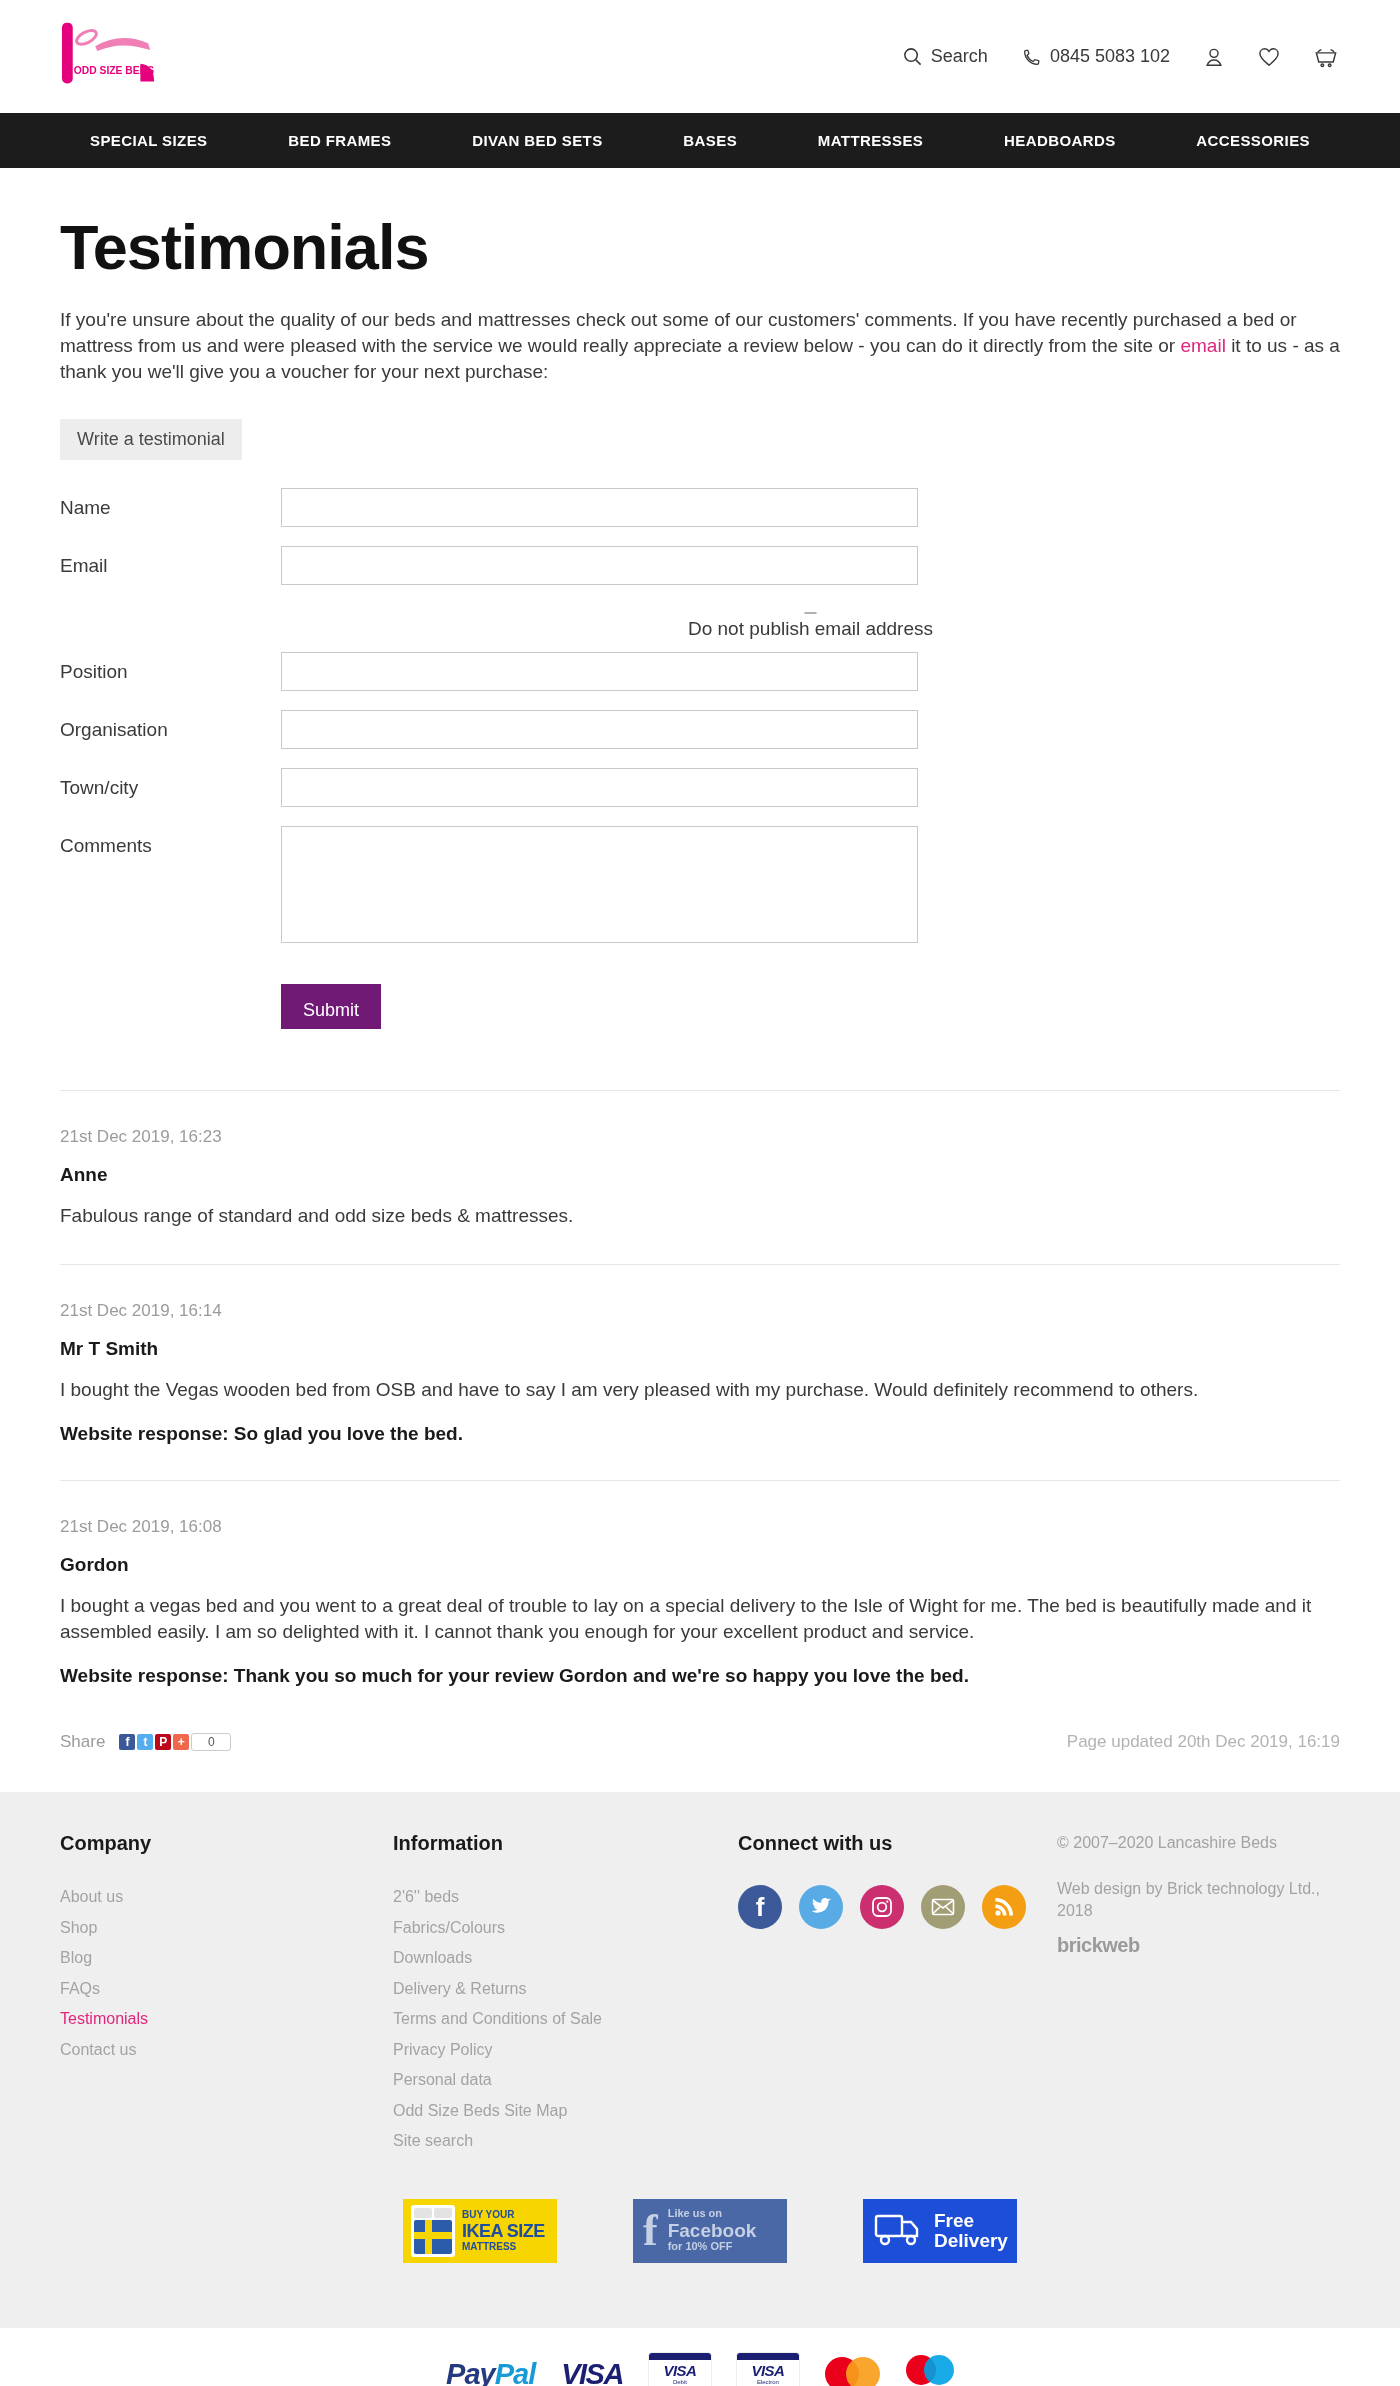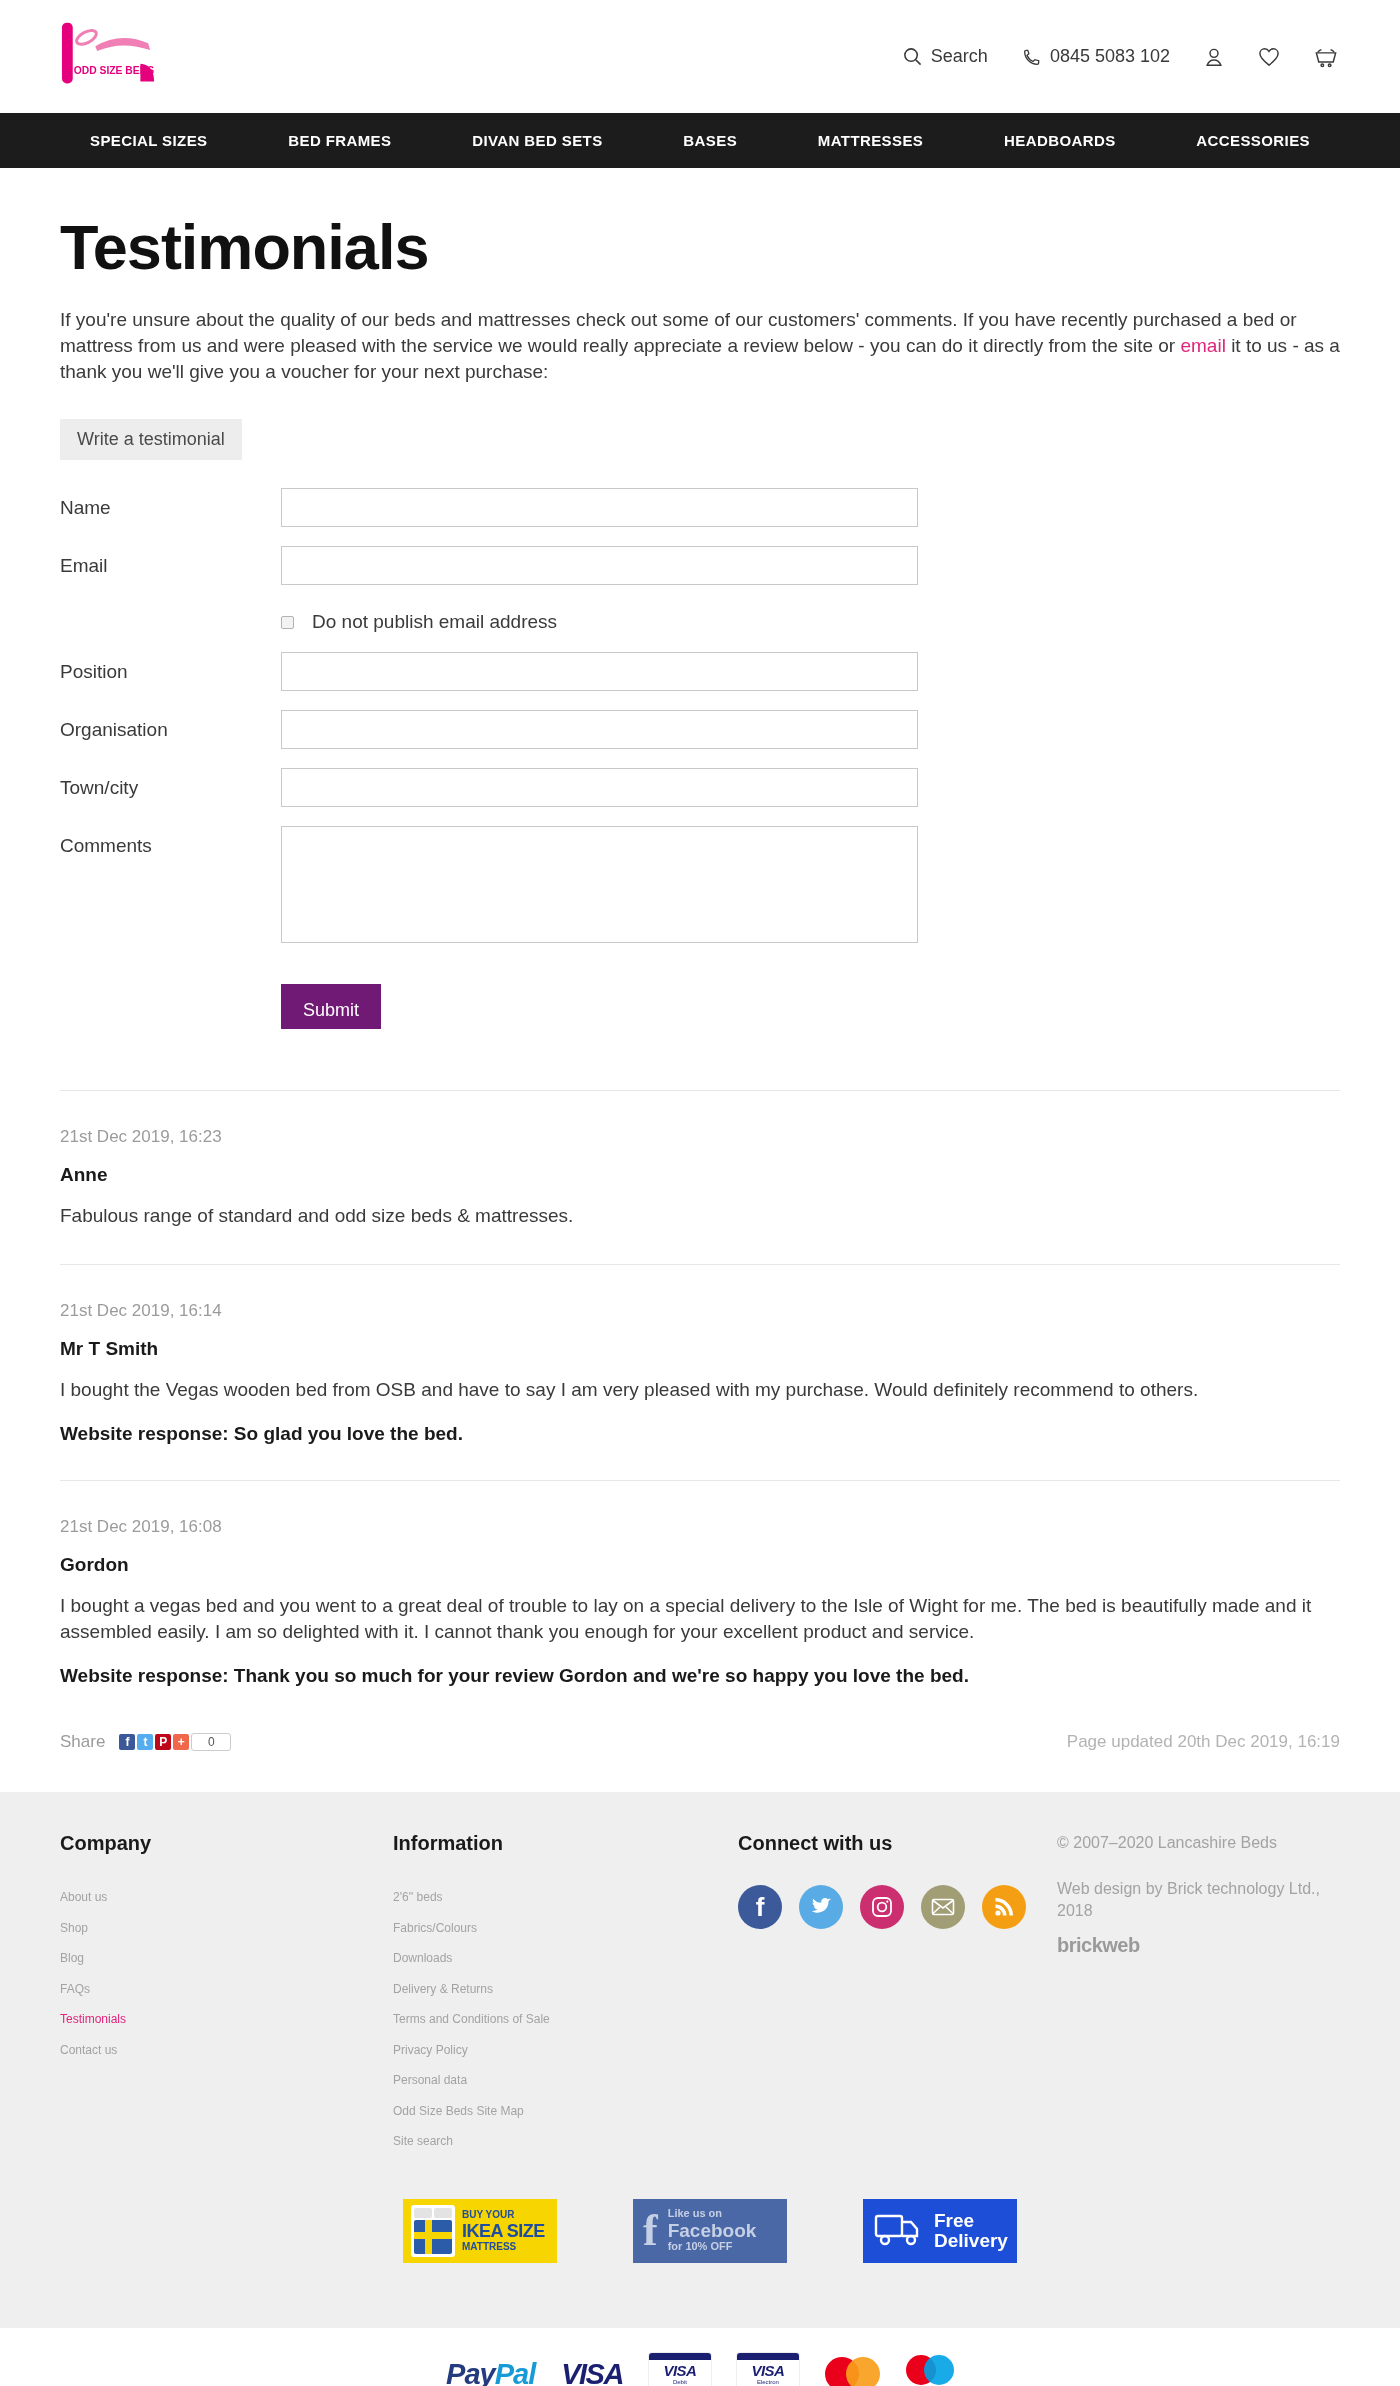--- a/index.html
+++ b/index.html
@@ -47,21 +47,21 @@
 
   
   .t-form { margin-top: 28px; }
   .form-row { display: flex; margin-bottom: 19px; }
   .form-row label { width: 221px; padding-top: 9px; font-size: 19px; color: #3a3a3a; }
   .form-row input[type="text"], .form-row textarea {
     width: 637px; height: 39px; border: 1px solid #c9c9c9; background: #fff;
     font-family: inherit; font-size: 18px; padding: 0 10px; outline: none;
   }
   .form-row textarea { height: 117px; padding: 8px 10px; resize: none; }
-  .checkbox-row { margin: 27px 0 20px 221px; display: flex; align-items: center; gap: 18px; height: 20px; }
+  .checkbox-row { margin: 27px 0 20px 221px; display: flex; align-items: center; gap: 4px; height: 20px; flex-direction: column; }
   .checkbox-row input[type="checkbox"] {
     appearance: none; -webkit-appearance: none; width: 13px; height: 13px;
     border: 1px solid #b3b3b3; background: #f3f3f3; border-radius: 2px; cursor: pointer;
   }
   .checkbox-row label { font-size: 19px; color: #3a3a3a; }
   .submit-btn {
     margin: 22px 0 0 221px; background: #701a75; color: #fff; border: none;
     font-family: inherit; font-size: 18px; padding: 16px 22px 8px; cursor: pointer;
   }
 
@@ -95,21 +95,21 @@
 
   
   .site-footer { background: #efefef; padding: 40px 60px 0; }
   .footer-cols { display: flex; }
   .f-col h3 { font-size: 20px; font-weight: 700; color: #1a1a1a; }
   .f-col.company { width: 333px; }
   .f-col.information { width: 345px; }
   .f-col.connect { width: 319px; }
   .f-col.legal { width: 283px; }
   .f-links { margin-top: 27px; display: flex; flex-direction: column; }
-  .f-links a { font-size: 12px; color: #a3a3a3; line-height: 30.5px; }
+  .f-links a { font-size: 16px; color: #a3a3a3; line-height: 30.5px; }
   .f-links a.active { color: #e0257d; }
   .social-row { margin-top: 30px; display: flex; gap: 17px; }
   .s-circle {
     width: 44px; height: 44px; border-radius: 50%; display: flex; align-items: center;
     justify-content: center; color: #fff; cursor: pointer;
   }
   .s-circle.fb { background: #3c5a99; font-size: 26px; font-weight: 700; }
   .s-circle.tw { background: #58abe4; }
   .s-circle.ig { background: #cb2f70; }
   .s-circle.mail { background: #a19d75; }

